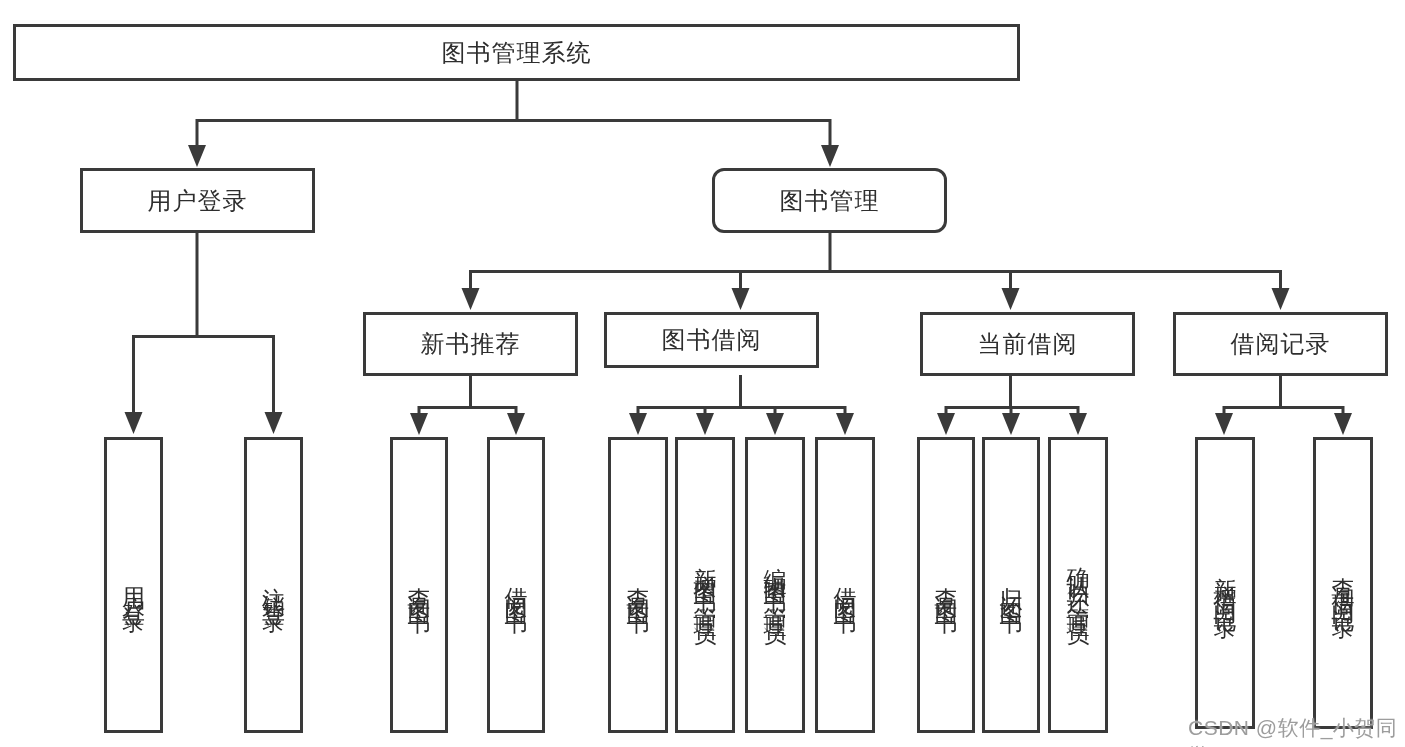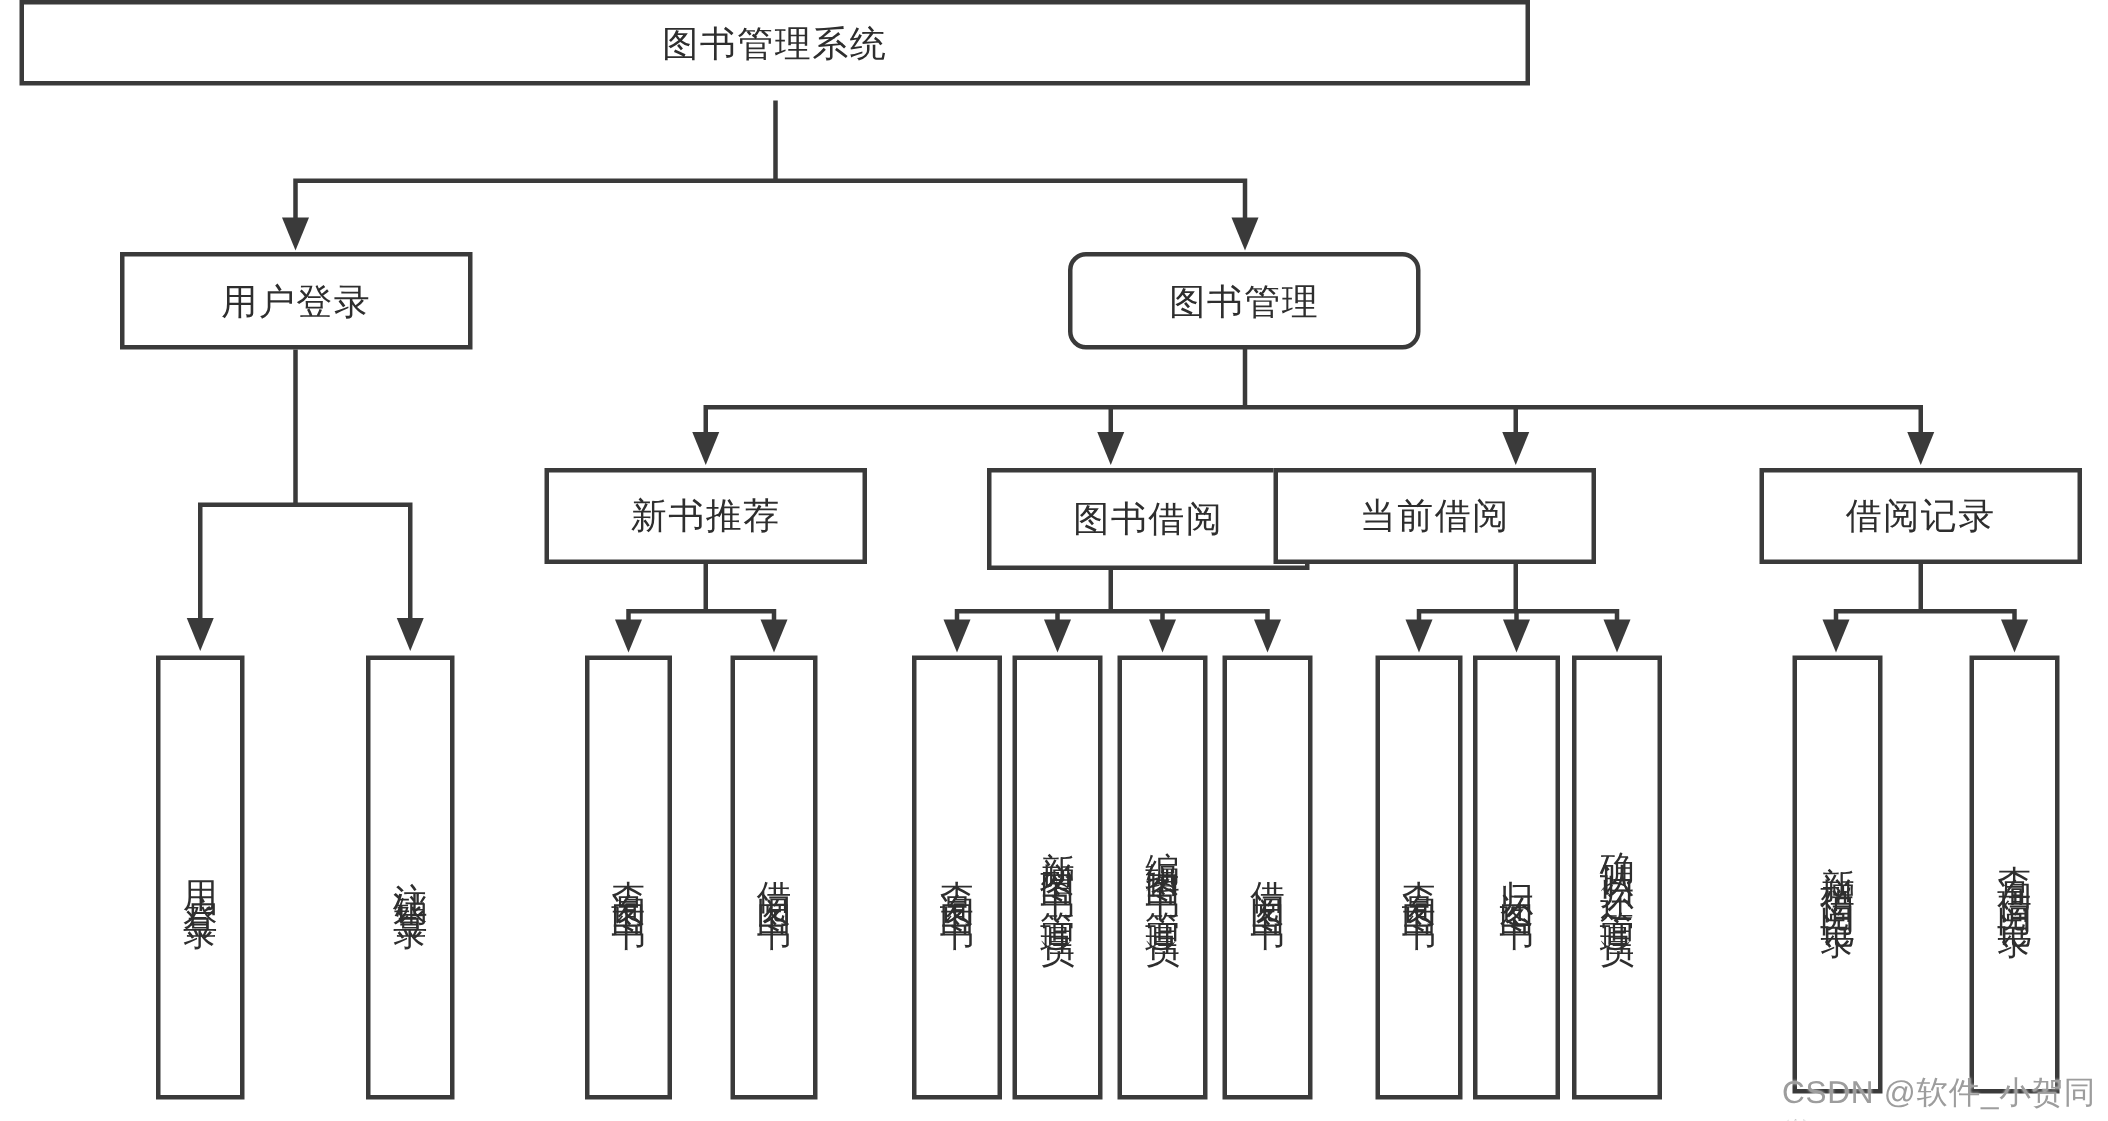--- a/index.html
+++ b/index.html
@@ -55,38 +55,38 @@
       <polygon points="766,413 784,413 775,435"></polygon>
       <polygon points="836,413 854,413 845,435"></polygon>
       <polygon points="937,413 955,413 946,435"></polygon>
       <polygon points="1002,413 1020,413 1011,435"></polygon>
       <polygon points="1069,413 1087,413 1078,435"></polygon>
       <polygon points="1215,413 1233,413 1224,435"></polygon>
       <polygon points="1334,413 1352,413 1343,435"></polygon>
     </g>
   </svg>
 
-  <div class="node" style="left:13px;top:0;width:1007px;height:57px;">
+  <div class="node" style="left:13px;top:24px;width:1007px;height:57px;">
     <span>图书管理系统</span>
   </div>
 
   <div class="node" style="left:80px;top:168px;width:235px;height:65px;">
     <span>用户登录</span>
   </div>
   <div class="node" style="left:712px;top:168px;width:235px;height:65px;border-radius:12px;">
     <span>图书管理</span>
   </div>
 
   <div class="node" style="left:363px;top:312px;width:215px;height:64px;">
     <span>新书推荐</span>
   </div>
-  <div class="node" style="left:658px;top:312px;width:215px;height:68px;">
+  <div class="node" style="left:604px;top:312px;width:215px;height:56px;">
     <span>图书借阅</span>
   </div>
-  <div class="node" style="left:849px;top:312px;width:215px;height:64px;">
+  <div class="node" style="left:920px;top:312px;width:215px;height:64px;">
     <span>当前借阅</span>
   </div>
   <div class="node" style="left:1173px;top:312px;width:215px;height:64px;">
     <span>借阅记录</span>
   </div>
 
   <div class="node leaf" style="left:104px;top:437px;width:59px;height:296px;">
     <span>用户登录</span>
   </div>
   <div class="node leaf" style="left:244px;top:437px;width:59px;height:296px;">

